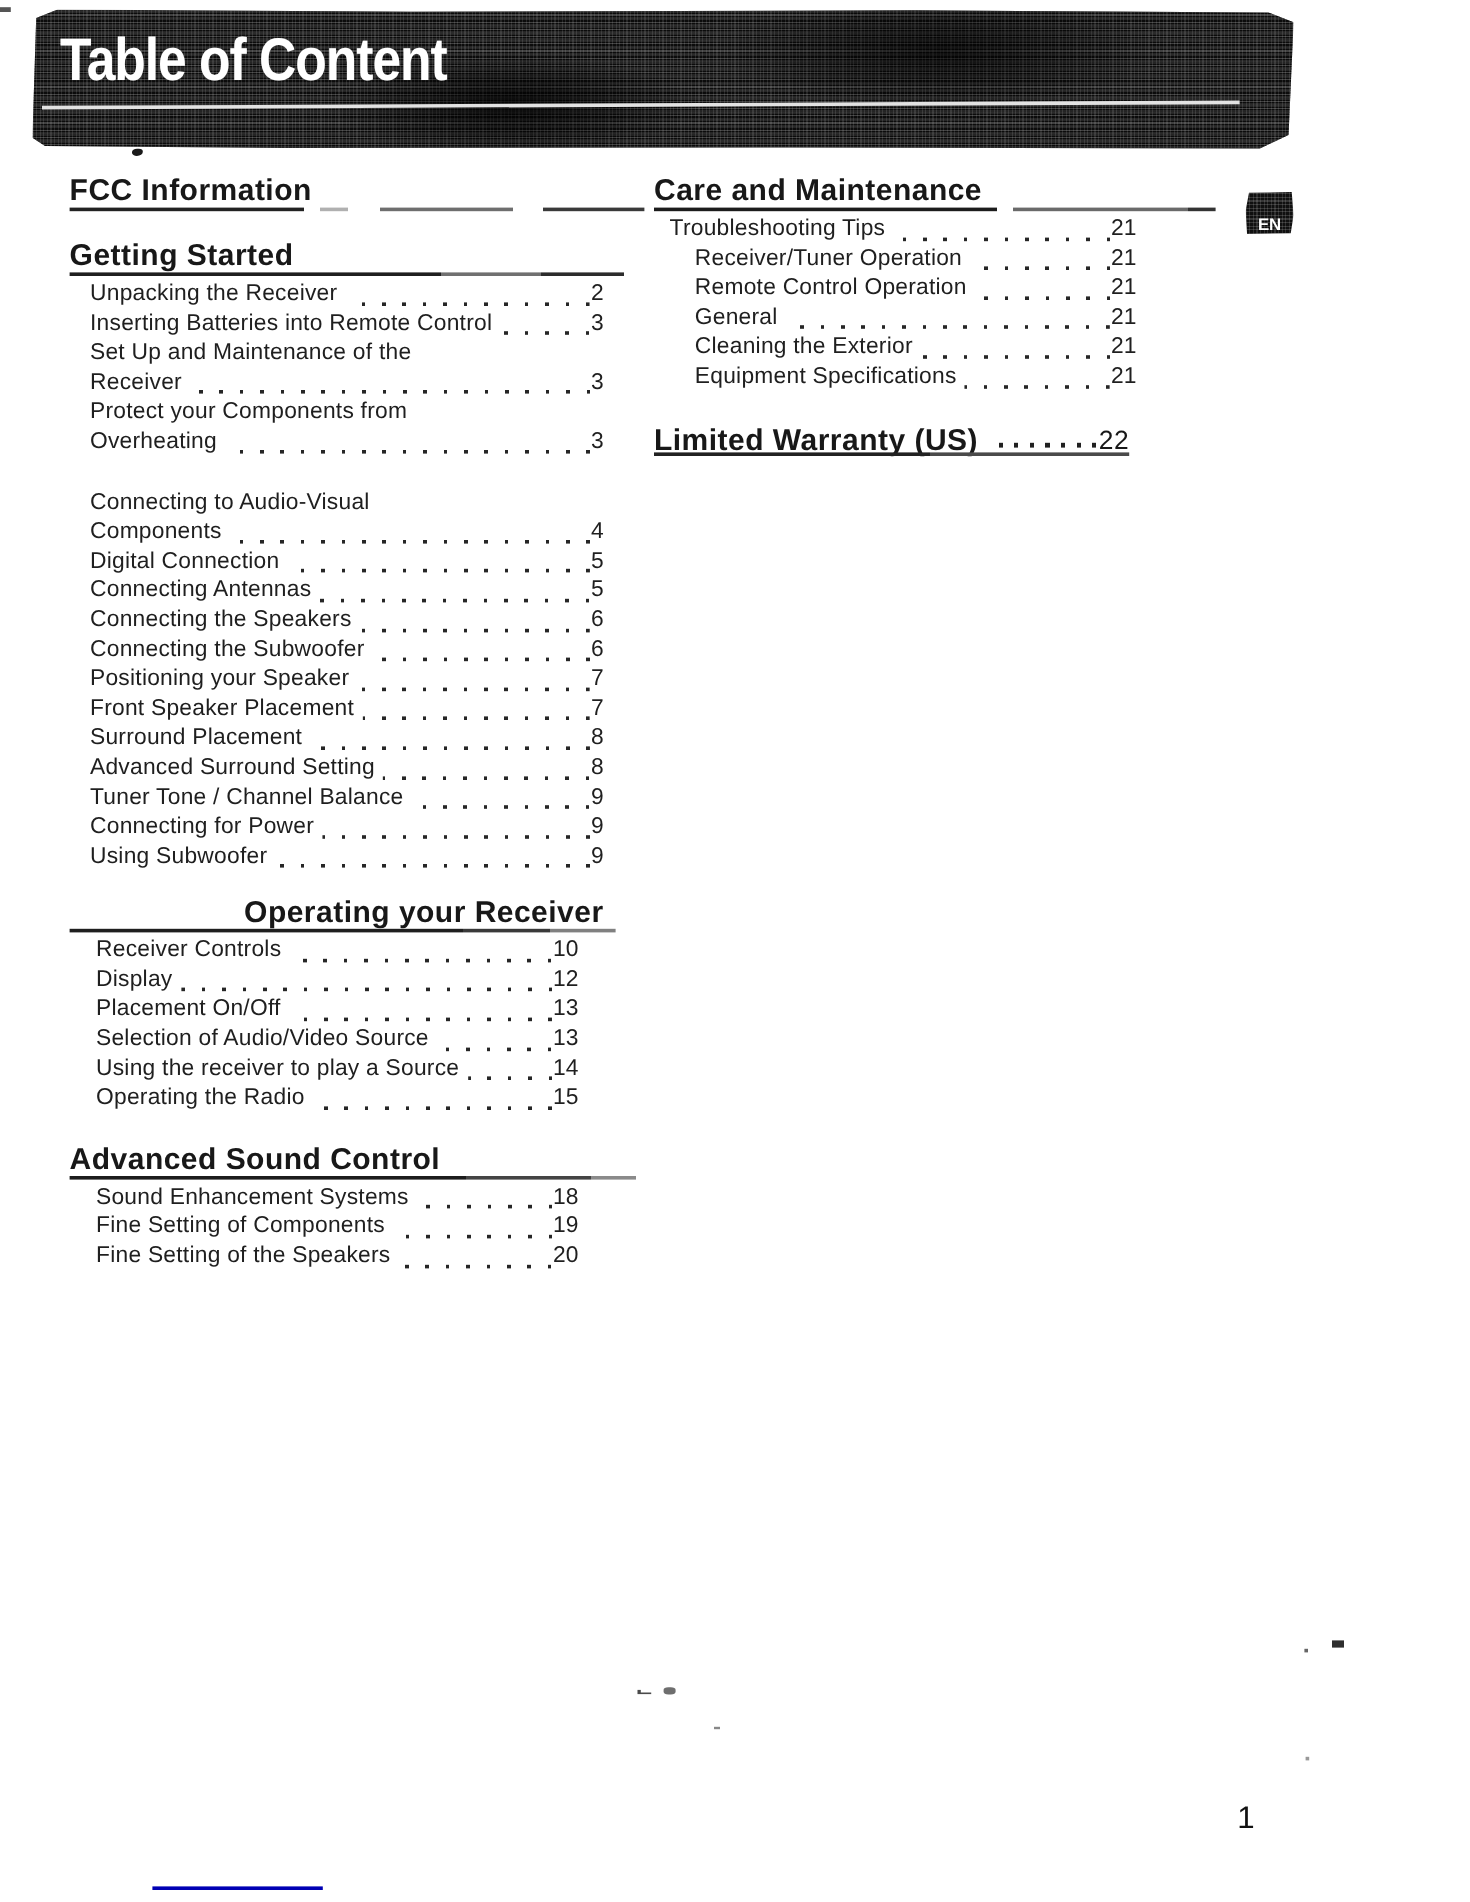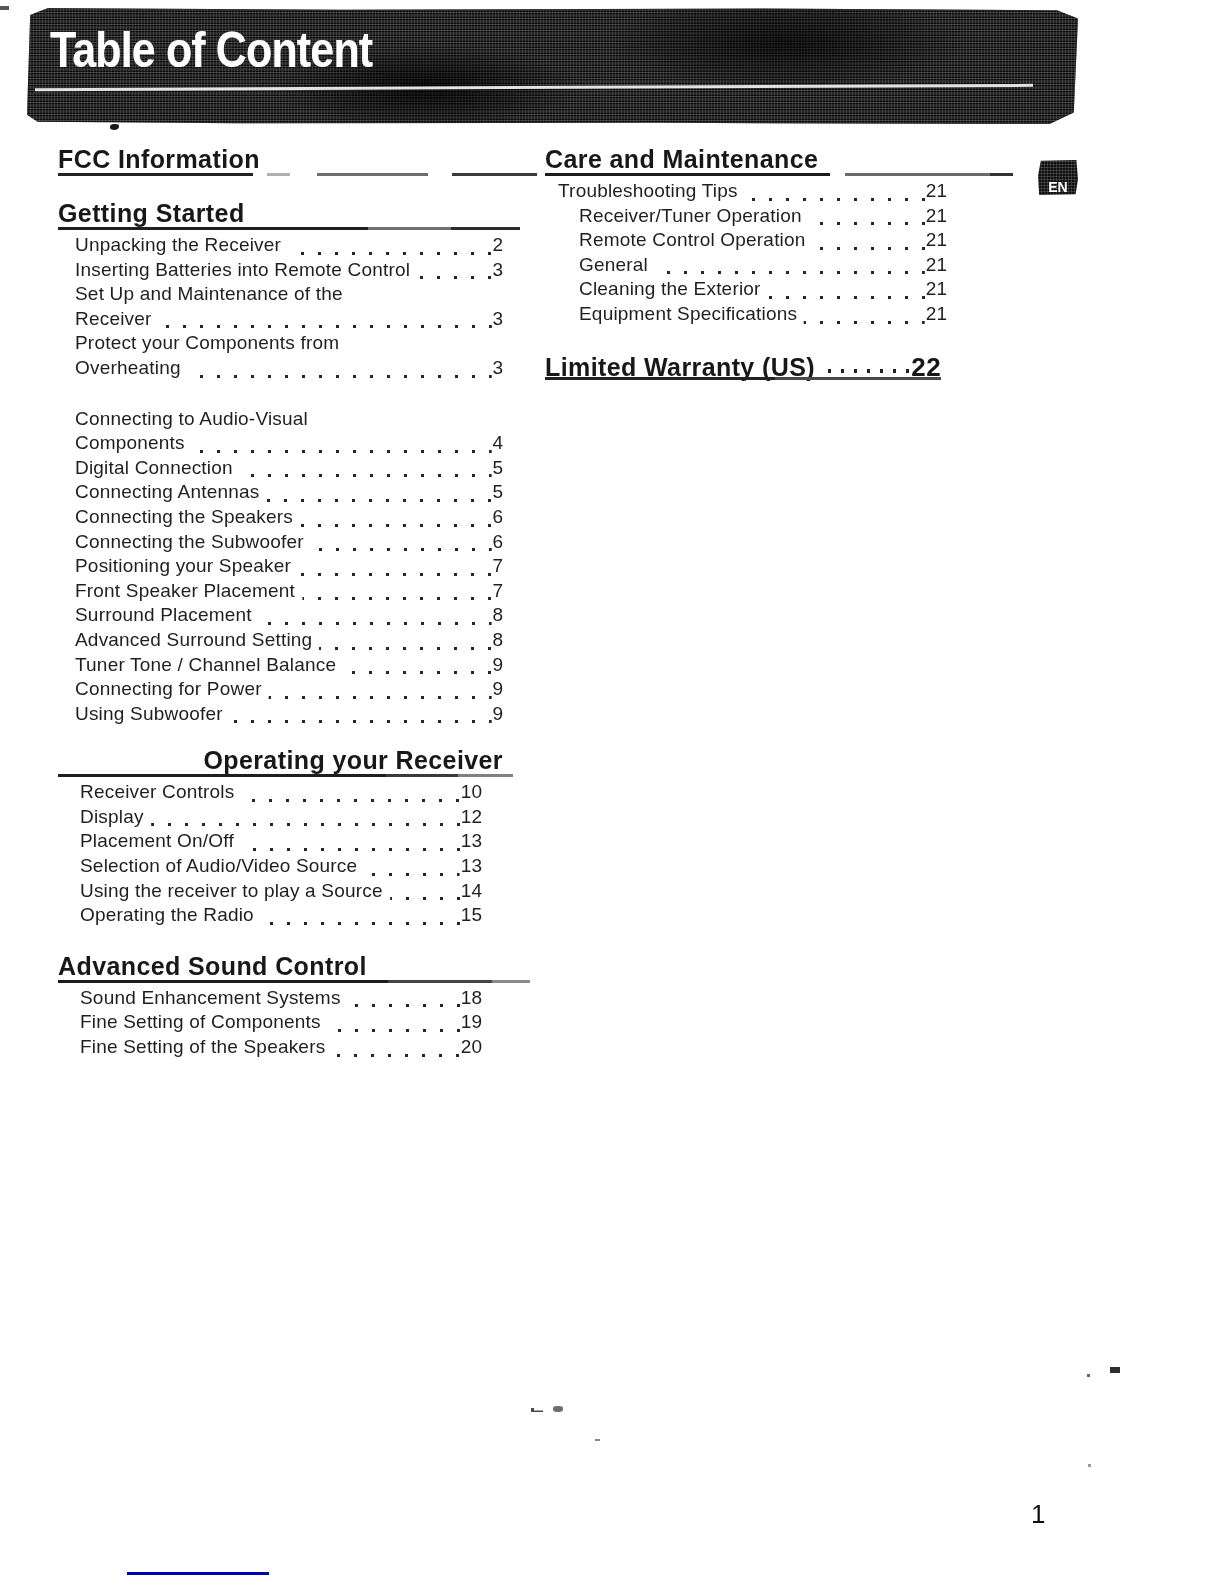--- a/index.html
+++ b/index.html
@@ -121,21 +121,21 @@
   .warranty-row .rule {
     position:absolute; left:0; bottom:0; height:3px; width:396px;
     background:linear-gradient(to right, #222 0 58%, #4a4a4a 58% 100%);
   }
   .warranty-row .w-leader {
     flex:1 1 auto; height:3.5px; align-self:flex-end;
     margin:0 2px 7px 12px;
     background:repeating-linear-gradient(to right, #202020 0 3.5px, transparent 3.5px 13px);
     transform:scaleX(-1);
   }
-  .warranty-row .w-page { flex:0 0 auto; font-size:26px; font-weight:bold; }
+  .warranty-row .w-page { flex:0 0 auto; font-size:22px; font-weight:normal; }
 
   
   .page-number { position:absolute; left:1031px; top:1499px; font-size:26px; color:#111; }
   .blue-underline {
     position:absolute; left:127px; top:1572px; width:142px; height:3px;
     background:#0000b4;
   }
 
   
   .speck { position:absolute; background:#333; }

